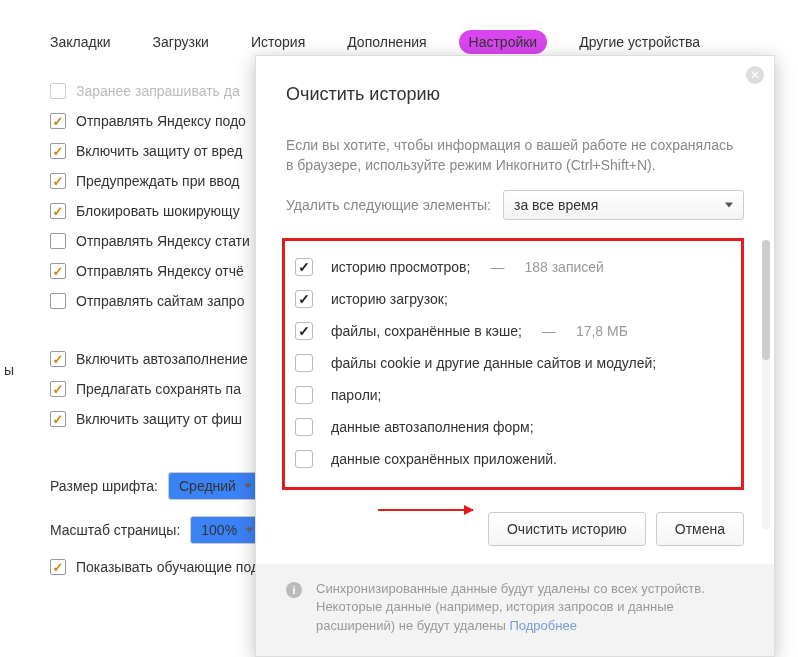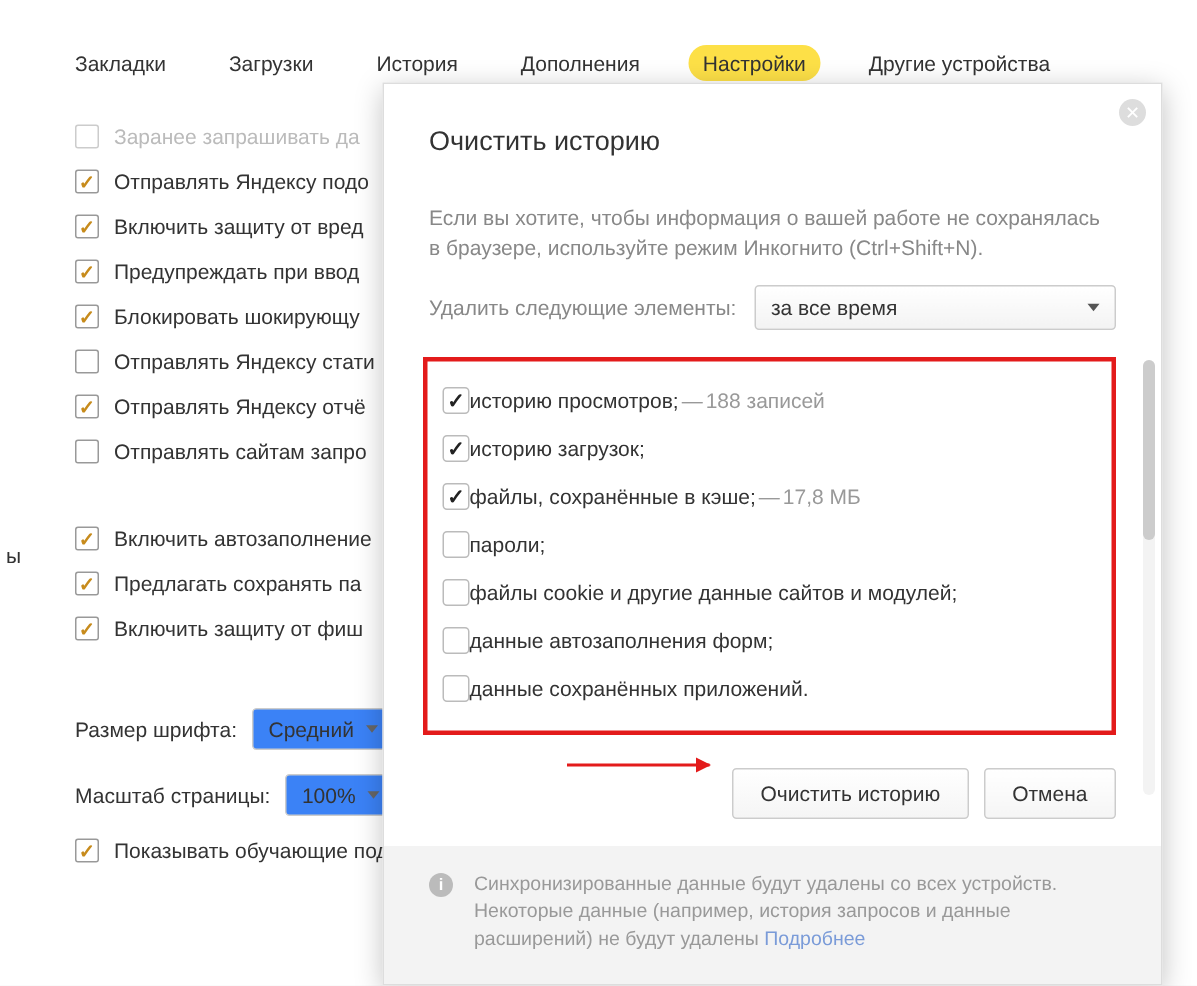--- a/index.html
+++ b/index.html
@@ -27,21 +27,21 @@
     align-items: center;
   }
   .tab {
     font-size: 14px;
     color: #333;
     cursor: pointer;
     padding: 4px 10px;
     border-radius: 12px;
   }
   .tab.active {
-    background: #fde047;
+    background: #d946ef;
   }
   .settings-body {
     padding: 10px 0 0 50px;
     background: #fff;
   }
   .setting-row {
     display: flex;
     align-items: center;
     padding: 7px 0;
     gap: 10px;
@@ -153,21 +153,21 @@
     transform: translateY(-50%);
   }
   .red-box {
     border: 3px solid #e31b1b;
     margin: 8px 30px 0 26px;
     padding: 10px 14px 12px 10px;
   }
   .modal-item {
     display: flex;
     align-items: center;
-    gap: 0;
+    gap: 18px;
     padding: 7px 0;
     font-size: 14px;
   }
   .modal-item .meta { color: #999; margin-left: 0; }
   .modal-item .dash { color: #999; margin: 0 2px; }
   .modal-chk {
     width: 18px; height: 18px;
     border: 1px solid #bbb;
     border-radius: 3px;
     background: #fff;
@@ -357,25 +357,25 @@
       <span>историю загрузок;</span>
     </div>
     <div class="modal-item">
       <span class="modal-chk checked"></span>
       <span>файлы, сохранённые в кэше;</span>
       <span class="dash">—</span>
       <span class="meta">17,8 МБ</span>
     </div>
     <div class="modal-item">
       <span class="modal-chk"></span>
+      <span>файлы cookie и другие данные сайтов и модулей;</span>
+    </div>
+    <div class="modal-item">
+      <span class="modal-chk"></span>
       <span>пароли;</span>
-    </div>
-    <div class="modal-item">
-      <span class="modal-chk"></span>
-      <span>файлы cookie и другие данные сайтов и модулей;</span>
     </div>
     <div class="modal-item">
       <span class="modal-chk"></span>
       <span>данные автозаполнения форм;</span>
     </div>
     <div class="modal-item">
       <span class="modal-chk"></span>
       <span>данные сохранённых приложений.</span>
     </div>
   </div>

